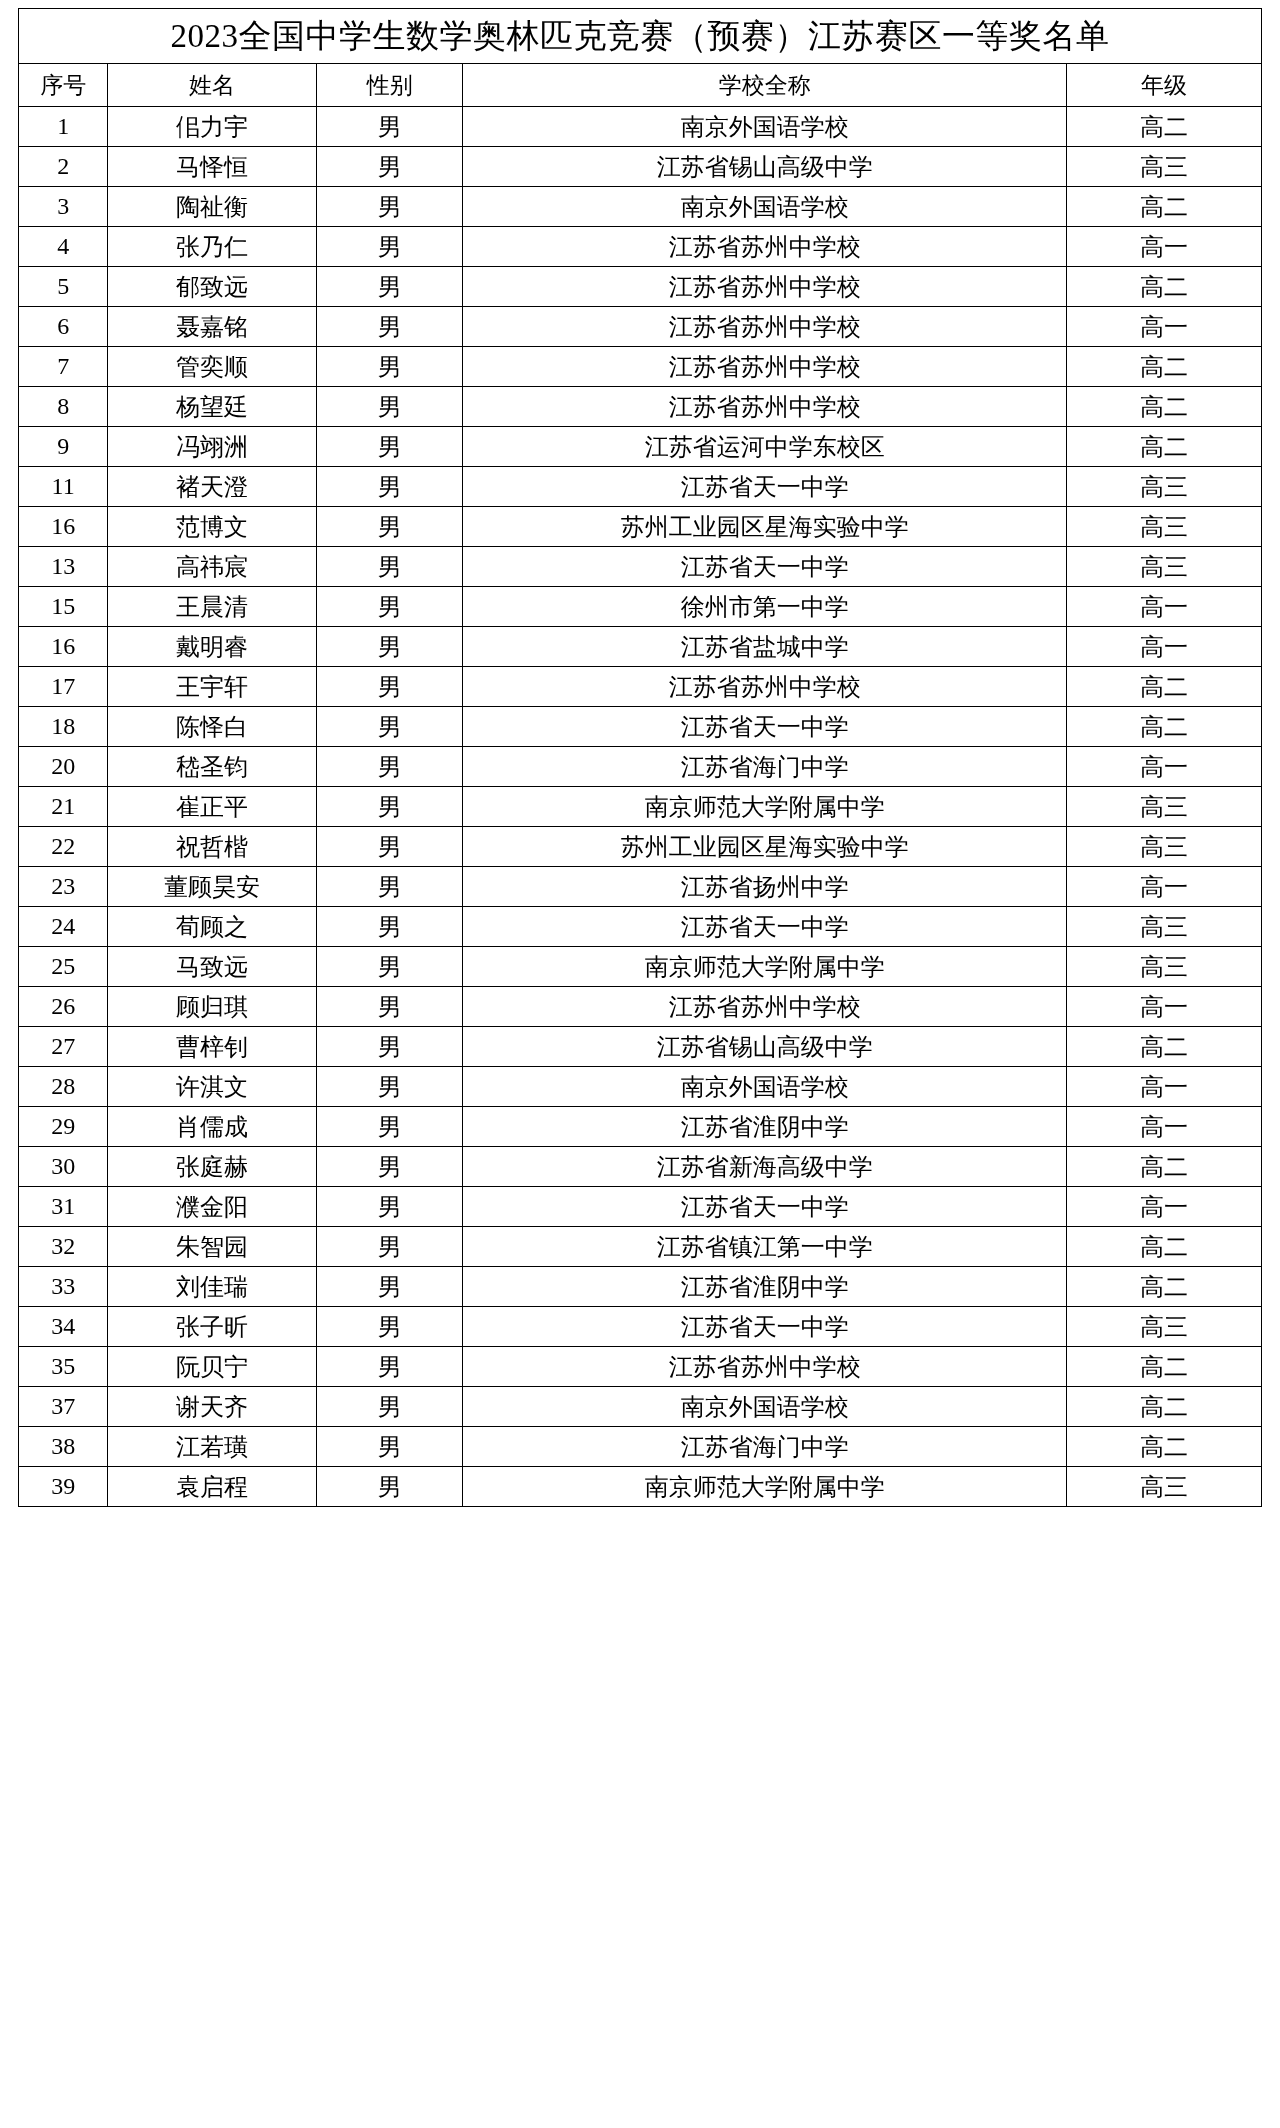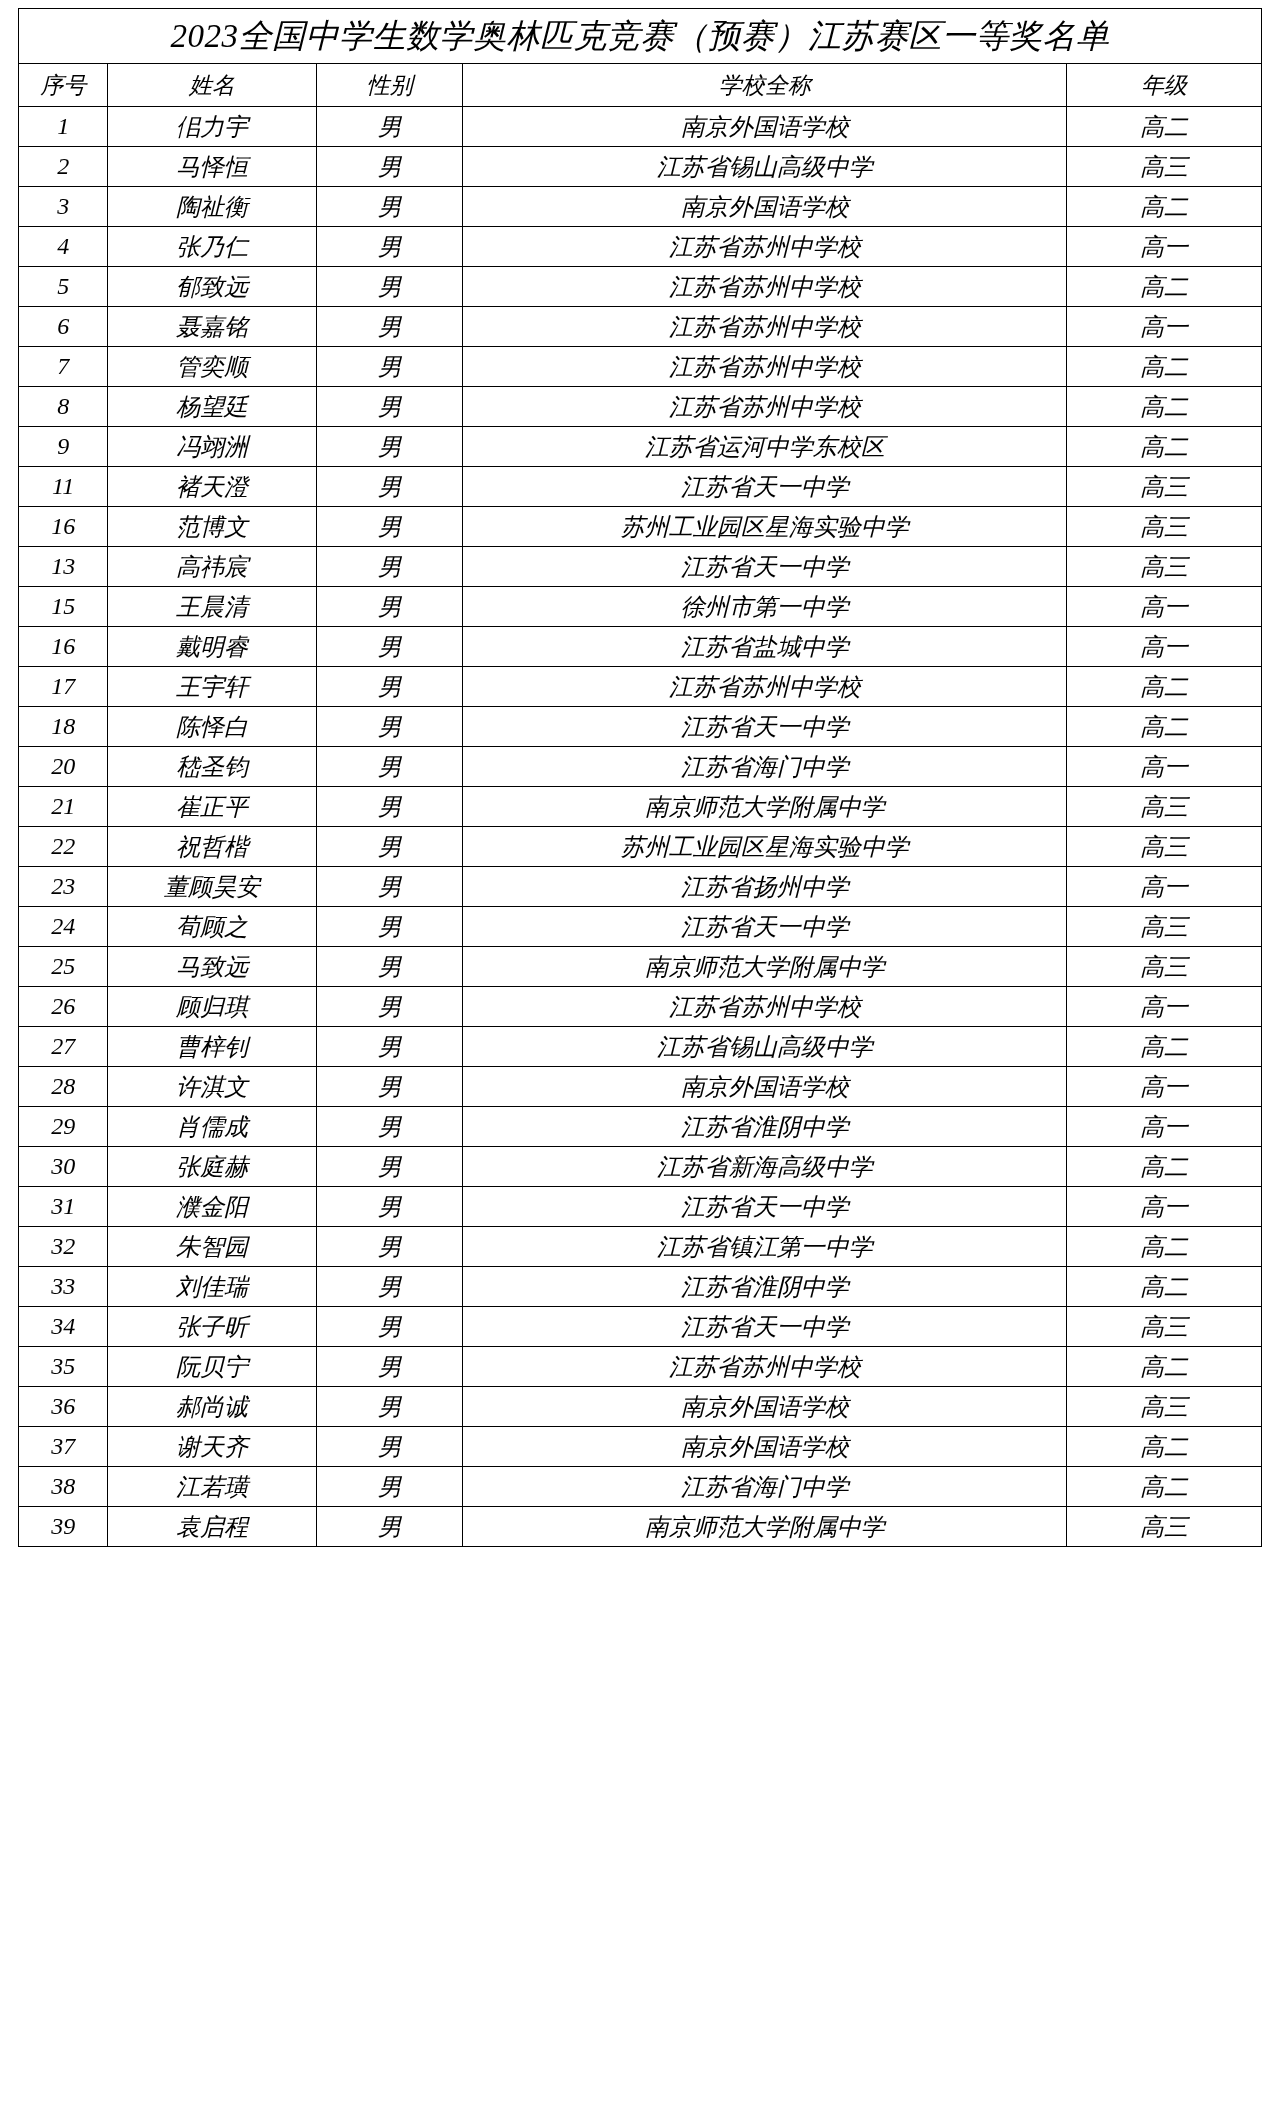--- a/index.html
+++ b/index.html
@@ -14,21 +14,20 @@
   }
   .page {
     width: 1280px;
     box-sizing: border-box;
     padding: 8px 18px 0 18px;
   }
   table.award-table {
     border-collapse: collapse;
     width: 100%;
     table-layout: fixed;
-    font-style: italic;
   }
   table.award-table td,
   table.award-table th {
     border: 1px solid #000000;
     text-align: center;
     vertical-align: middle;
     font-weight: normal;
     padding: 0;
   }
   .title-cell {
@@ -293,27 +292,20 @@
           <td class="body-cell">高三</td>
         </tr>
         <tr>
           <td class="body-cell">35</td>
           <td class="body-cell">阮贝宁</td>
           <td class="body-cell">男</td>
           <td class="body-cell">江苏省苏州中学校</td>
           <td class="body-cell">高二</td>
         </tr>
         <tr>
-          <td class="body-cell">36</td>
-          <td class="body-cell">郝尚诚</td>
-          <td class="body-cell">男</td>
-          <td class="body-cell">南京外国语学校</td>
-          <td class="body-cell">高三</td>
-        </tr>
-        <tr>
           <td class="body-cell">37</td>
           <td class="body-cell">谢天齐</td>
           <td class="body-cell">男</td>
           <td class="body-cell">南京外国语学校</td>
           <td class="body-cell">高二</td>
         </tr>
         <tr>
           <td class="body-cell">38</td>
           <td class="body-cell">江若璜</td>
           <td class="body-cell">男</td>

